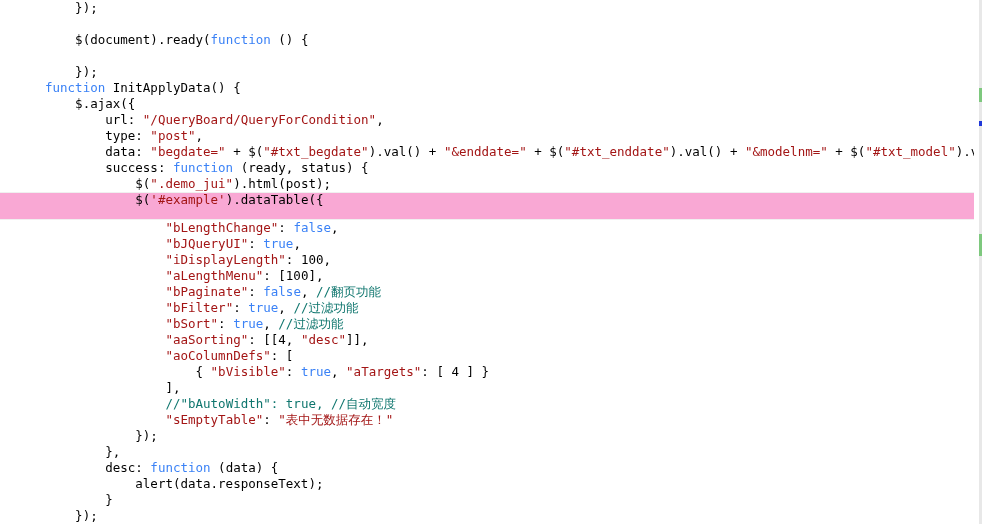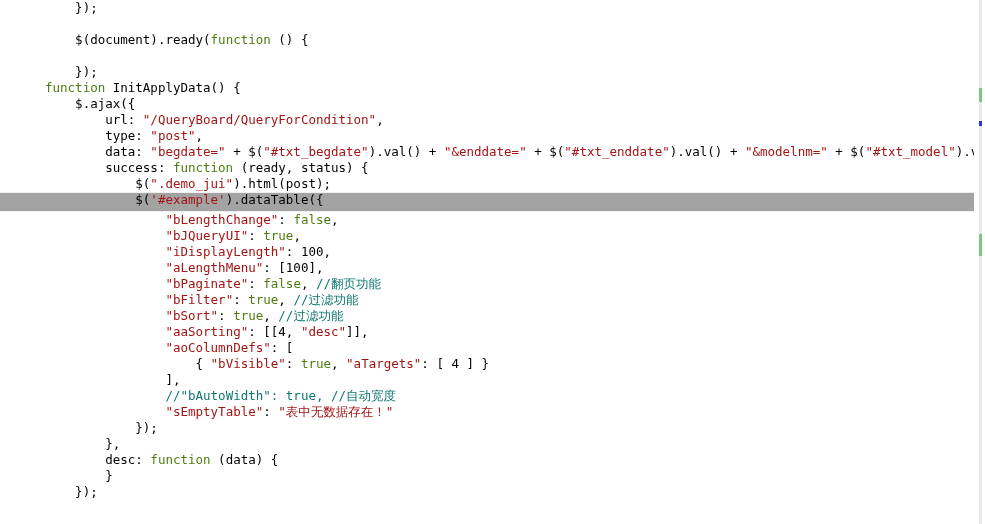--- a/index.html
+++ b/index.html
@@ -44,27 +44,27 @@
     white-space: pre;
     letter-spacing: 0px;
     padding-left: 45px;
     box-sizing: border-box;
   }
 
   
   .code-line.current {
     border-top: 1px solid #f0f0f0;
     border-bottom: 1px solid #f0f0f0;
-    height: 20px;
+    height: 28px;
     line-height: 14px;
-    background: #a3a3a3;
+    background: #f9a8d4;
   }
 
   
-  .tok-kw   { color: #4d7c0f; }
+  .tok-kw   { color: #3b82f6; }
   .tok-str  { color: #a31515; }
   .tok-com  { color: #0f766e; }
   .tok-pln  { color: #000000; }
 
   
   #scroll-gutter {
     position: absolute;
     right: 0;
     top: 0;
     width: 10px;
@@ -123,20 +123,21 @@
       <div class="code-line"><span class="tok-pln">                </span><span class="tok-str">"bSort"</span><span class="tok-pln">: </span><span class="tok-kw">true</span><span class="tok-pln">, </span><span class="tok-com">//过滤功能</span></div>
       <div class="code-line"><span class="tok-pln">                </span><span class="tok-str">"aaSorting"</span><span class="tok-pln">: [[4, </span><span class="tok-str">"desc"</span><span class="tok-pln">]],</span></div>
       <div class="code-line"><span class="tok-pln">                </span><span class="tok-str">"aoColumnDefs"</span><span class="tok-pln">: [</span></div>
       <div class="code-line"><span class="tok-pln">                    { </span><span class="tok-str">"bVisible"</span><span class="tok-pln">: </span><span class="tok-kw">true</span><span class="tok-pln">, </span><span class="tok-str">"aTargets"</span><span class="tok-pln">: [ 4 ] }</span></div>
       <div class="code-line"><span class="tok-pln">                ],</span></div>
       <div class="code-line"><span class="tok-pln">                </span><span class="tok-com">//"bAutoWidth": true, //自动宽度</span></div>
       <div class="code-line"><span class="tok-pln">                </span><span class="tok-str">"sEmptyTable"</span><span class="tok-pln">: </span><span class="tok-str">"表中无数据存在！"</span></div>
       <div class="code-line"><span class="tok-pln">            });</span></div>
       <div class="code-line"><span class="tok-pln">        },</span></div>
       <div class="code-line"><span class="tok-pln">        desc: </span><span class="tok-kw">function</span><span class="tok-pln"> (data) {</span></div>
+      <div class="code-line"><span class="tok-pln">            alert(data.responseText);</span></div>
       <div class="code-line"><span class="tok-pln">        }</span></div>
       <div class="code-line"><span class="tok-pln">    });</span></div>
     </div>
 
   <div id="gutter-divider"></div>
 
   <div id="scroll-gutter">
     <div id="scroll-track"></div>
   <div class="scroll-mark" style="top: 88px; height: 14px; background: rgb(126, 200, 126);"></div>
       <div class="scroll-mark" style="top: 121px; height: 5px; background: rgb(32, 56, 216);"></div>

